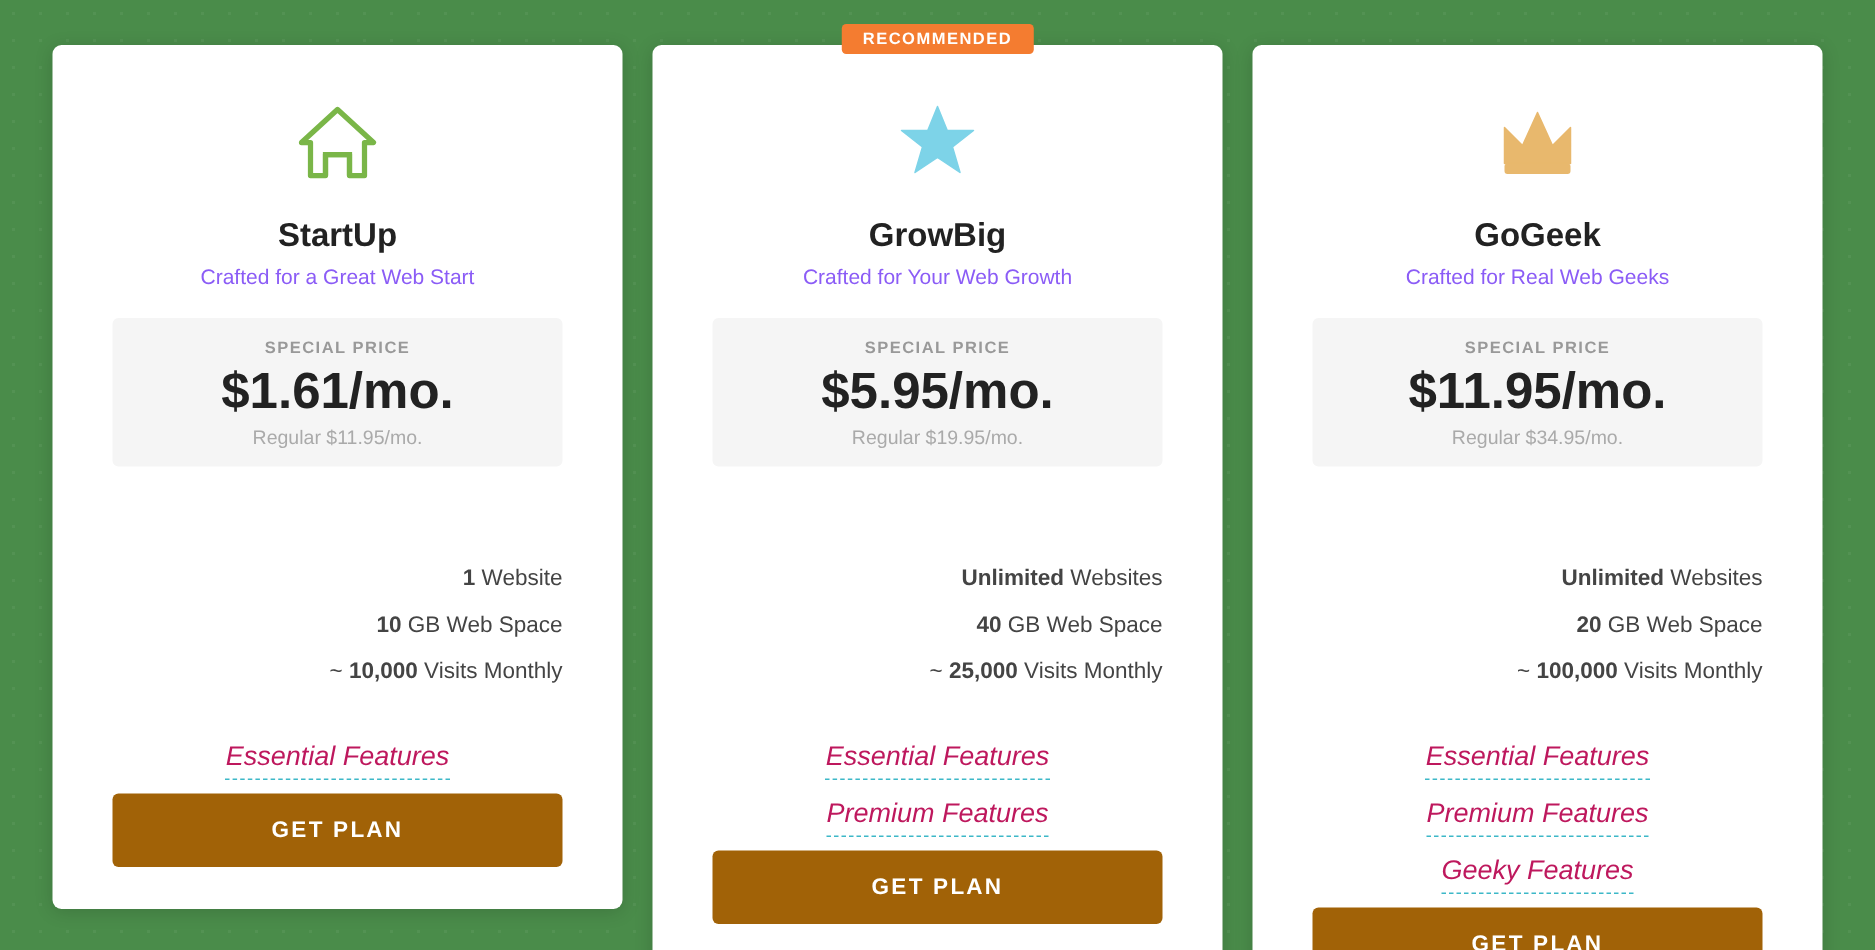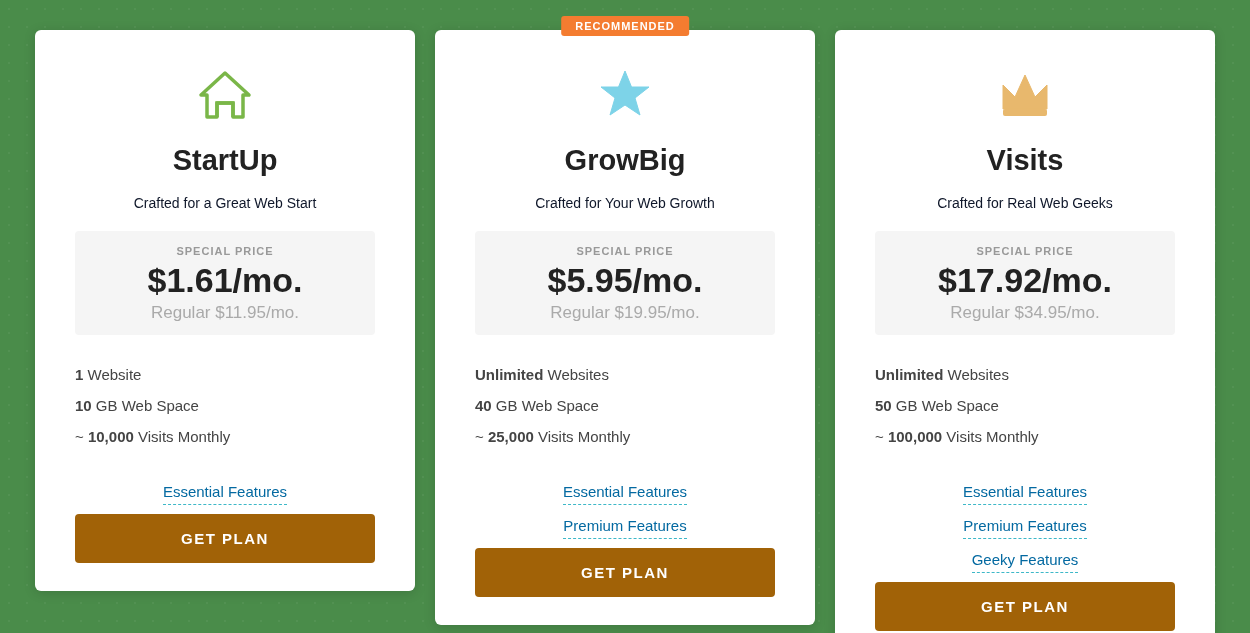--- a/index.html
+++ b/index.html
@@ -60,29 +60,29 @@
     .plan-icon {
       width: 70px;
       height: 70px;
       display: flex;
       align-items: center;
       justify-content: center;
       margin-bottom: 14px;
     }
 
     .plan-name {
-      font-size: 29px;
+      font-size: 22px;
       font-weight: 700;
       color: #222;
-      margin-bottom: 18px;
+      margin-bottom: 6px;
     }
 
     .plan-subtitle {
       font-size: 14px;
-      color: #0f172a;
+      color: #8b5cf6;
       margin-bottom: 20px;
       text-align: center;
     }
 
     .price-box {
       background: #f5f5f5;
       border-radius: 4px;
       width: 100%;
       text-align: center;
       padding: 14px 10px 12px;
@@ -98,52 +98,54 @@
       margin-bottom: 4px;
     }
 
     .price-main {
       font-size: 34px;
       font-weight: 700;
       color: #222;
     }
 
     .price-regular {
-      font-size: 17px;
+      font-size: 13px;
       color: #aaa;
       margin-top: 3px;
     }
 
     .features-list {
       list-style: none;
-      text-align: left;
+      text-align: right;
       margin-bottom: 24px;
       width: 100%;
+      margin-top: 35px;
     }
 
     .features-list li {
       font-size: 15px;
       color: #444;
       padding: 5px 0;
       line-height: 1.4;
     }
 
     .features-list li .bold {
       font-weight: 700;
     }
 
     .feature-link {
-      color: #0369a1;
+      color: #be185d;
       text-decoration: none;
-      font-size: 15px;
+      font-size: 18px;
       display: block;
       padding: 4px 0;
       border-bottom: 1px dashed #3db8c8;
       margin: 3px auto;
       width: fit-content;
+      font-style: italic;
     }
 
     .get-plan-btn {
       background: #a16207;
       color: #fff;
       border: none;
       border-radius: 4px;
       padding: 16px 0;
       width: 100%;
       font-size: 15px;
@@ -239,30 +241,30 @@
     </div>
     <div class="pricing-card">
       <div class="plan-icon crown-icon">
 
     <svg viewBox="0 0 60 60" fill="none" xmlns="http://www.w3.org/2000/svg">
       <path d="M8 44 L8 20 L20 32 L30 10 L40 32 L52 20 L52 44 Z" fill="#e8b86d" stroke="#e8b86d" stroke-width="1" stroke-linejoin="round"></path>
       <rect x="8" y="44" width="44" height="7" rx="2" fill="#e8b86d"></rect>
     </svg>
 
       </div>
-      <div class="plan-name">Visits</div>
+      <div class="plan-name">GoGeek</div>
       <div class="plan-subtitle">Crafted for Real Web Geeks</div>
       <div class="price-box">
         <div class="special-label">SPECIAL PRICE</div>
-        <div class="price-main">$17.92/mo.</div>
+        <div class="price-main">$11.95/mo.</div>
         <div class="price-regular">Regular $34.95/mo.</div>
       </div>
       <ul class="features-list">
     <li><span class="bold">Unlimited</span> Websites</li>
-        <li><span class="bold">50</span> GB Web Space</li>
+        <li><span class="bold">20</span> GB Web Space</li>
         <li>~ <span class="bold">100,000</span> Visits Monthly</li>
       </ul>
       <div class="features-links">
         <a href="#" class="feature-link">Essential Features</a>
         <a href="#" class="feature-link">Premium Features</a>
         <a href="#" class="feature-link">Geeky Features</a>
       </div>
       <button class="get-plan-btn">GET PLAN</button>
     </div>
   </div>

